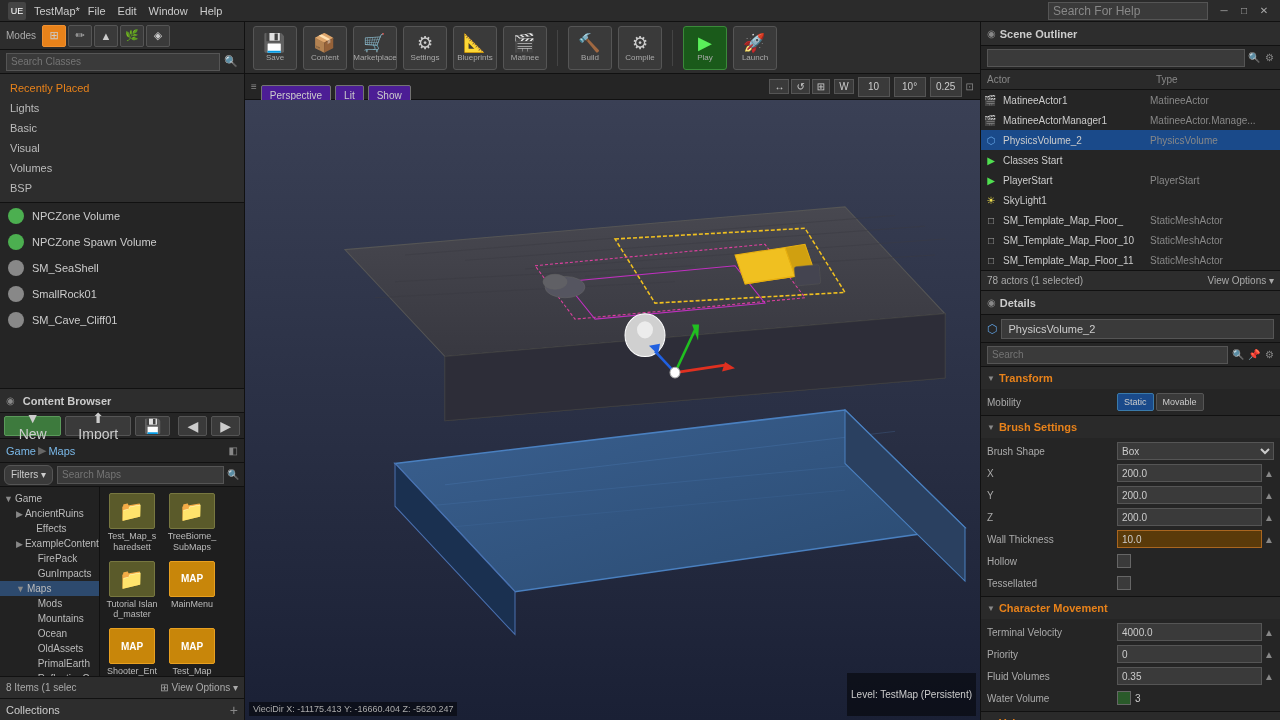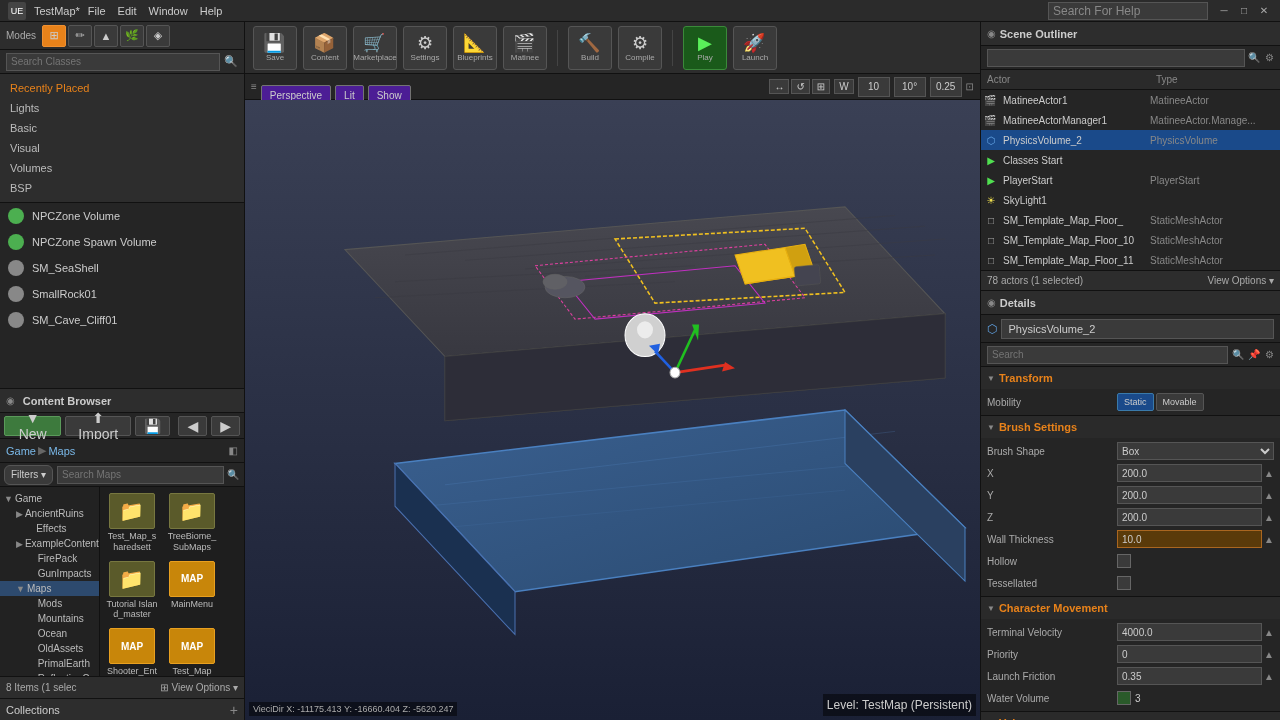--- a/index.html
+++ b/index.html
@@ -72,21 +72,21 @@
     
     #viewport-toolbar { height: 26px; background: #252525; display: flex; align-items: center; padding: 0 6px; gap: 4px; border-bottom: 1px solid #111; }
     .vp-btn { height: 20px; background: #4c1d95; border: 1px solid #737373; padding: 0 8px; font-size: 10px; color: #ccc; cursor: pointer; display: flex; align-items: center; gap: 2px; border-radius: 2px; margin-top: 17px; }
     .vp-spacer { flex: 1; }
     .vp-num { background: #3a3a3a; border: 1px solid #555; height: 20px; width: 32px; display: flex; align-items: center; justify-content: center; font-size: 10px; color: #ccc; }
 
     
     #viewport { flex: 1; position: relative; overflow: hidden; background: #2a3040; }
 
     #viewport-coords { position: absolute; bottom: 4px; left: 4px; font-size: 9px; color: #aaa; background: rgba(0,0,0,0.5); padding: 2px 4px; }
-    #viewport-level { position: absolute; bottom: 4px; right: 4px; font-size: 12px; color: #ccc; background: rgba(0,0,0,0.5); padding: 4px 4px; }
+    #viewport-level { position: absolute; bottom: 4px; right: 4px; font-size: 10px; color: #ccc; background: rgba(0,0,0,0.5); padding: 16px 4px; }
 
     
     #right-panel { width: 300px; min-width: 300px; display: flex; flex-direction: column; background: #252525; border-left: 1px solid #111; overflow-y: auto; }
 
     
     #scene-outliner { display: flex; flex-direction: column; border-bottom: 1px solid #111; }
     #so-header { height: 24px; background: #2d2d2d; display: flex; align-items: center; padding: 0 6px; border-bottom: 1px solid #111; }
     #so-header-title { font-size: 11px; color: #ccc; font-weight: bold; }
     #so-search { height: 24px; background: #252525; display: flex; align-items: center; padding: 0 6px; gap: 4px; border-bottom: 1px solid #111; }
     #so-search input { flex: 1; background: #3a3a3a; border: 1px solid #555; color: #ccc; height: 18px; padding: 0 4px; font-size: 10px; outline: none; }
@@ -682,21 +682,21 @@
             </div>
           </div>
           <div class="dp-row">
             <span class="dp-label">Priority</span>
             <div class="dp-value">
               <input class="dp-input" type="text" value="0" style="">
               <span style="cursor:pointer;color:#888;font-size:10px;">▲</span>
             </div>
           </div>
           <div class="dp-row">
-            <span class="dp-label">Launch Friction</span>
+            <span class="dp-label">Fluid Volumes</span>
             <div class="dp-value">
               <input class="dp-input" type="text" value="0.35" style="">
               <span style="cursor:pointer;color:#888;font-size:10px;">▲</span>
             </div>
           </div>
           <div class="dp-row">
             <span class="dp-label">Water Volume</span>
             <div class="dp-value">
               <div class="dp-checkbox checked"></div>
               <span style="font-size:10px;color:#ccc;margin-left:2px;">3</span>

